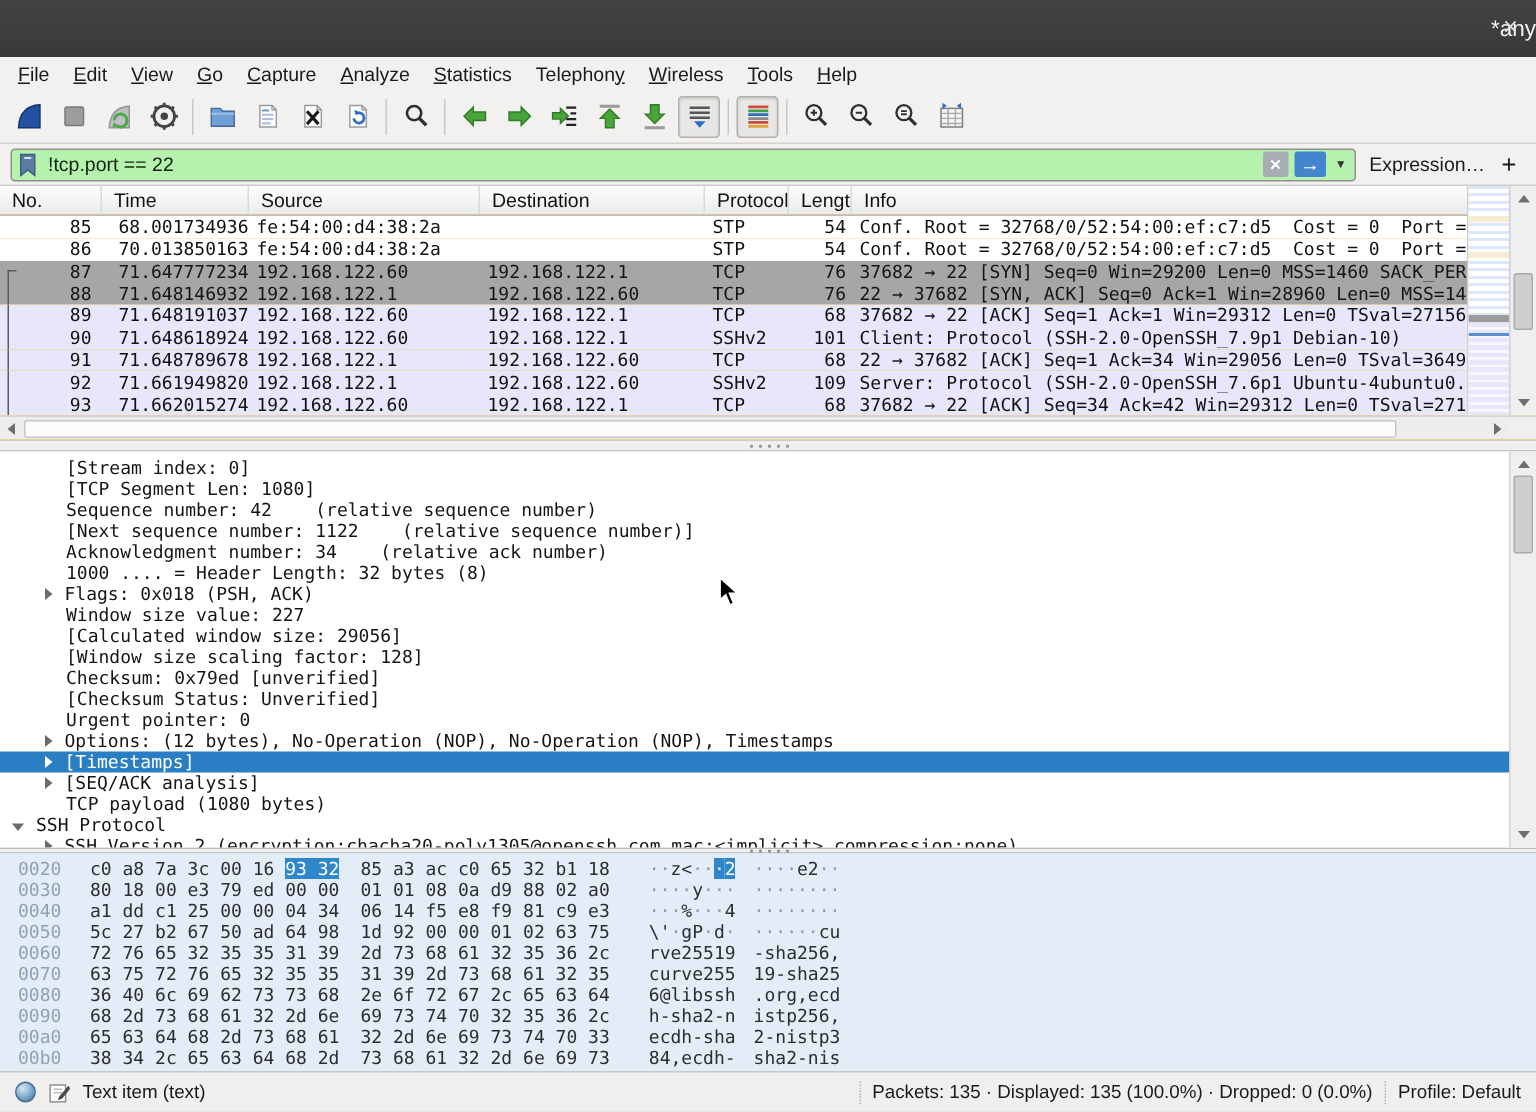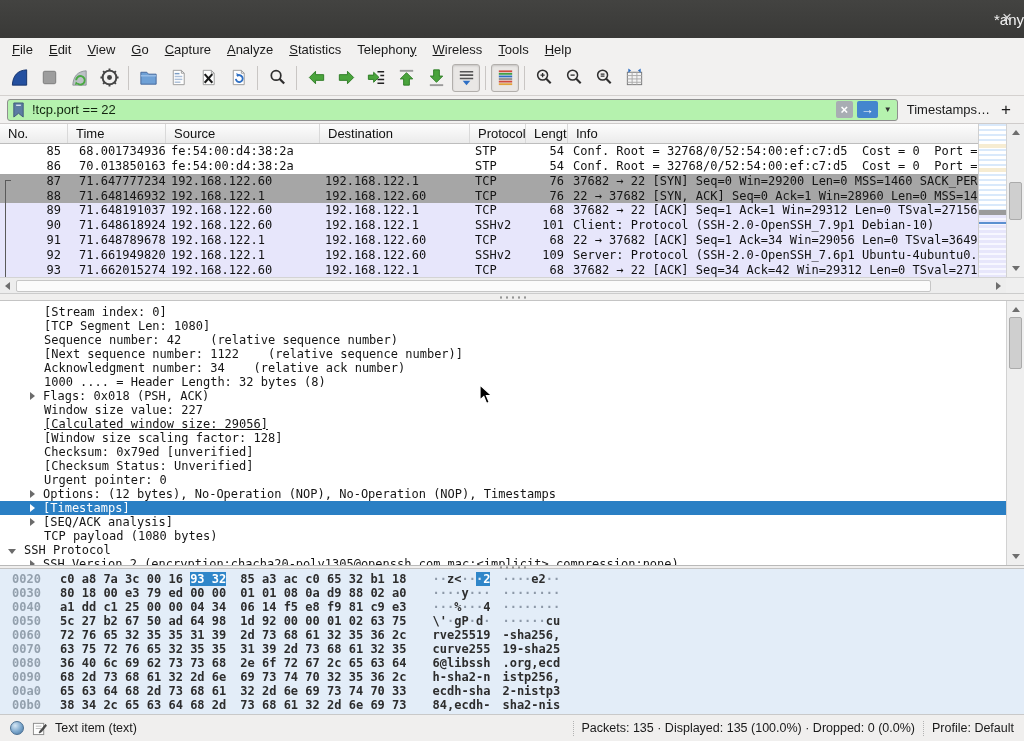--- a/index.html
+++ b/index.html
@@ -109,21 +109,21 @@
   .dline.sel { background:#2a7fc4; color:#fff; }
   .dtri { width:0; height:0; border-left:5px solid #6b6b6b; border-top:4px solid transparent;
           border-bottom:4px solid transparent; margin-right:8px; flex:0 0 auto; }
   .dtri.down { border-left:4px solid transparent; border-right:4px solid transparent;
                border-top:5px solid #6b6b6b; border-bottom:none; margin-top:2px; }
   .dline.sel .dtri { border-left-color:#fff; }
 
   
   .hexpane { height:145px; background:#e3edf8; overflow:hidden; padding-top:3px;
              font:12px "DejaVu Sans Mono", monospace; flex:0 0 auto; }
-  .hrow { height:14px; display:flex; white-space:pre; color:#2d2d2d;font-weight:bold; }
+  .hrow { height:14px; display:flex; white-space:pre; color:#2d2d2d; }
   .hoff { width:46px; padding-left:12px; color:#93a0ad; flex:0 0 auto; }
   .hg1 { margin-left:14px; } .hg2 { margin-left:14px; }
   .ha1 { margin-left:26px; } .ha2 { margin-left:12px; }
   .dim { color:#8d99a8; }
   .hl { background:#2f86c9; color:#fff; }
   .hl.dim { color:#dce9f5; }
 
   
   .statusbar { height:27px; background:#f0efee; border-top:1px solid #c9c9c9; display:flex;
                align-items:center; gap:8px; padding:0 10px; font-size:12.5px; color:#1a1a1a; flex:1 0 auto; }
@@ -350,21 +350,21 @@
         <svg width="15" height="18" viewBox="0 0 16 19">
             <path d="M3 2 h10 v15 l-5-4 -5 4 Z" fill="#5c7da3" stroke="#3f5a78"></path>
             <path d="M5.5 4.5 h5" stroke="#d7e2ee" stroke-width="1.5"></path>
           </svg>
       </span>
       <span class="filter-text">!tcp.port == 22</span>
       <span class="clear-btn">×</span>
       <span class="apply-btn">→</span>
       <span class="fcaret">▼</span>
     </div>
-    <span class="expr">Timestamps…</span>
+    <span class="expr">Expression…</span>
     <span class="addbtn">+</span>
   </div>
 
   <div class="packet-list">
     <div class="pl-header" id="pl-header">
         <div class="hcell w-no">No.</div>
         <div class="hcell w-time">Time</div>
         <div class="hcell w-src">Source</div>
         <div class="hcell w-dst">Destination</div>
         <div class="hcell w-proto">Protocol</div>
@@ -502,21 +502,21 @@
 
   <div class="details" id="details">
       <div class="dline"><span style="margin-left: 44px;">[Stream index: 0]</span></div>
       <div class="dline"><span style="margin-left: 44px;">[TCP Segment Len: 1080]</span></div>
       <div class="dline"><span style="margin-left: 44px;">Sequence number: 42    (relative sequence number)</span></div>
       <div class="dline"><span style="margin-left: 44px;">[Next sequence number: 1122    (relative sequence number)]</span></div>
       <div class="dline"><span style="margin-left: 44px;">Acknowledgment number: 34    (relative ack number)</span></div>
       <div class="dline"><span style="margin-left: 44px;">1000 .... = Header Length: 32 bytes (8)</span></div>
       <div class="dline"><span class="dtri" style="margin-left: 30px;"></span><span style="margin-left: 0px;">Flags: 0x018 (PSH, ACK)</span></div>
       <div class="dline"><span style="margin-left: 44px;">Window size value: 227</span></div>
-      <div class="dline"><span style="margin-left: 44px; text-decoration: underline;">[Calculated window size: 29056]</span></div>
+      <div class="dline"><span style="margin-left: 44px;">[Calculated window size: 29056]</span></div>
       <div class="dline"><span style="margin-left: 44px;">[Window size scaling factor: 128]</span></div>
       <div class="dline"><span style="margin-left: 44px;">Checksum: 0x79ed [unverified]</span></div>
       <div class="dline"><span style="margin-left: 44px;">[Checksum Status: Unverified]</span></div>
       <div class="dline"><span style="margin-left: 44px;">Urgent pointer: 0</span></div>
       <div class="dline"><span class="dtri" style="margin-left: 30px;"></span><span style="margin-left: 0px;">Options: (12 bytes), No-Operation (NOP), No-Operation (NOP), Timestamps</span></div>
       <div class="dline sel"><span class="dtri" style="margin-left: 30px;"></span><span style="margin-left: 0px;">[Timestamps]</span></div>
       <div class="dline"><span class="dtri" style="margin-left: 30px;"></span><span style="margin-left: 0px;">[SEQ/ACK analysis]</span></div>
       <div class="dline"><span style="margin-left: 44px;">TCP payload (1080 bytes)</span></div>
       <div class="dline"><span class="dtri down" style="margin-left: 8px;"></span><span style="margin-left: 0px;">SSH Protocol</span></div>
       <div class="dline"><span class="dtri" style="margin-left: 30px;"></span><span style="margin-left: 0px;">SSH Version 2 (encryption:chacha20-poly1305@openssh.com mac:&lt;implicit&gt; compression:none)</span></div>

